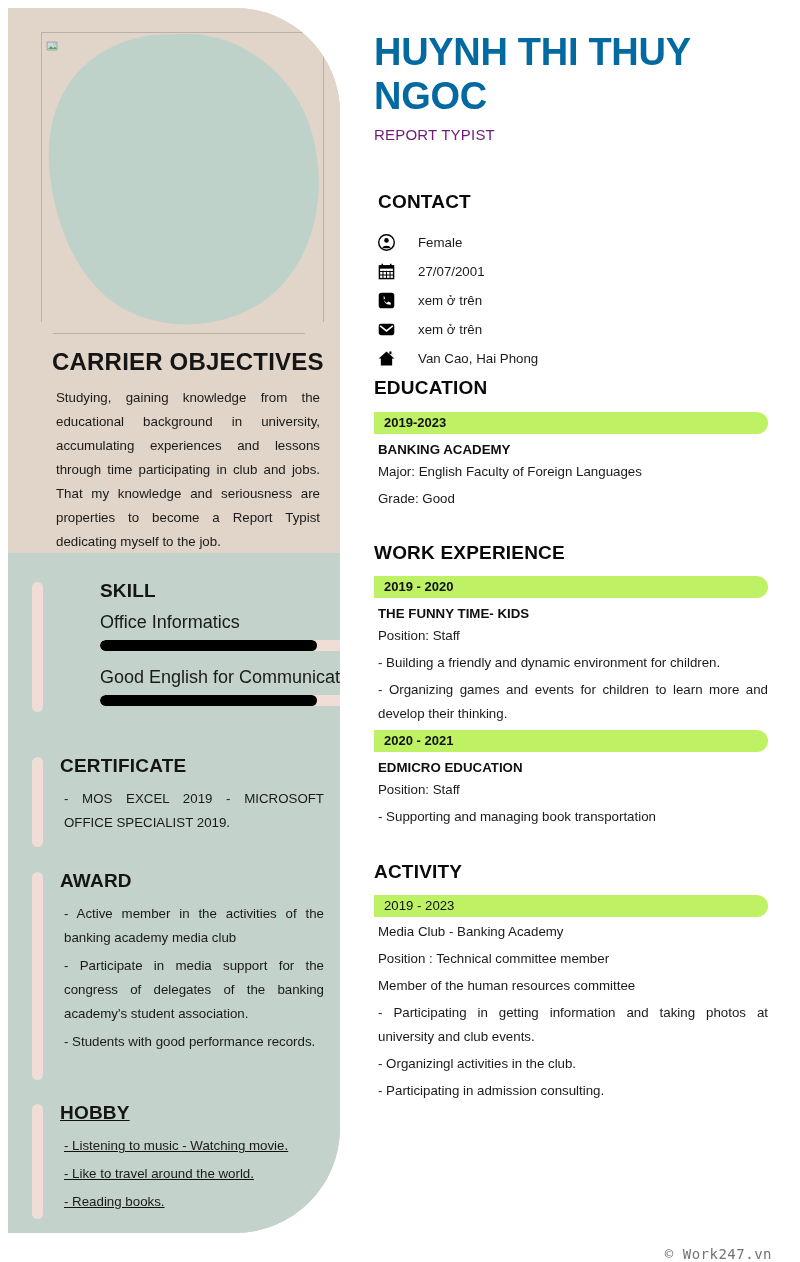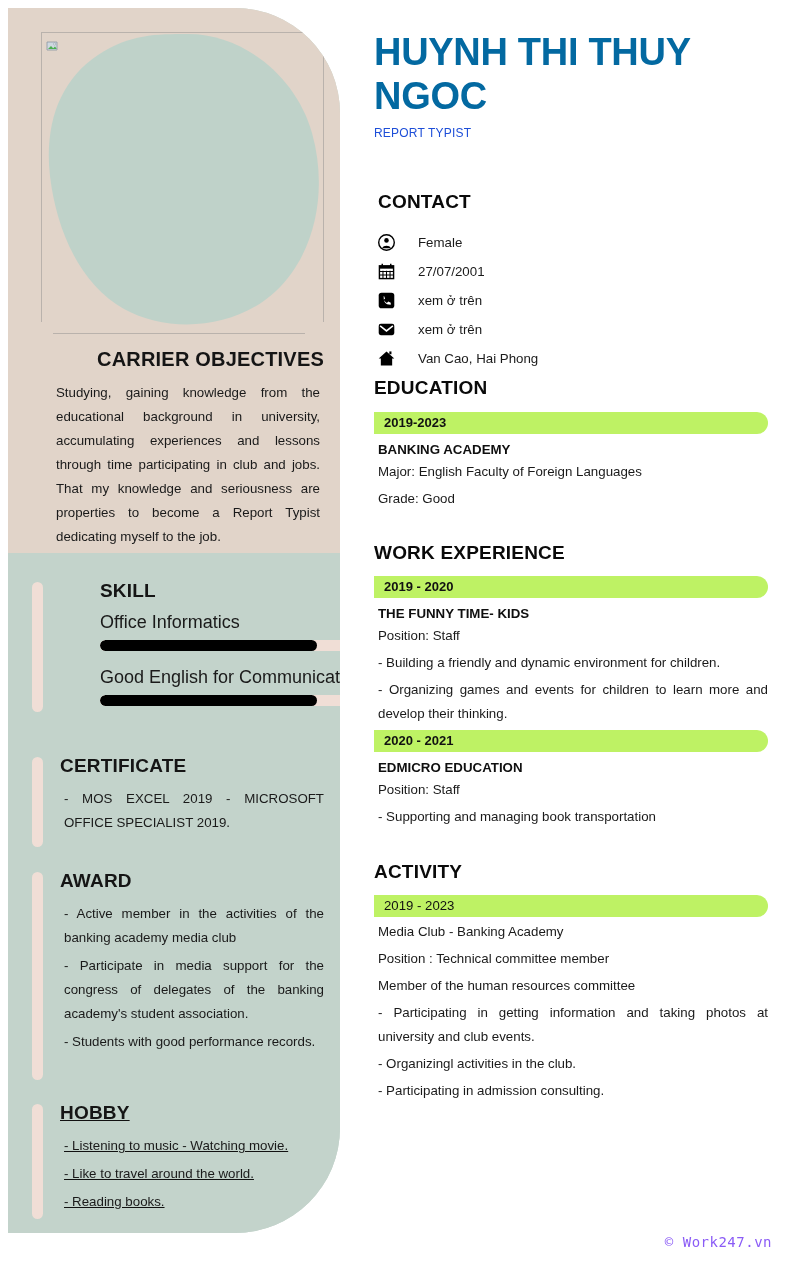--- a/index.html
+++ b/index.html
@@ -104,22 +104,21 @@
     padding-left: 28px;
   }
   .side-heading {
     font-size: 19px;
     font-weight: bold;
     letter-spacing: 0.2px;
     margin: 0 0 10px 0;
     color: #151515;
   }
   .side-heading.objectives {
-    font-size: 20px;
-    text-align: right;
+    font-size: 24px;
   }
   .side-text {
     font-size: 13.3px;
     line-height: 24px;
     text-align: justify;
     margin: 4px;
     color: #1a1a1a;
   }
   .side-text.left-align { text-align: left; }
 
@@ -159,23 +158,23 @@
   }
   .name {
     font-size: 38px;
     font-weight: bold;
     line-height: 44px;
     letter-spacing: -0.3px;
     margin: 30px 0 0 0;
     color: #0369a1;
   }
   .role {
-    font-size: 12px;
+    font-size: 15px;
     margin: 8px 0 0 0;
-    color: #1d4ed8;
+    color: #701a75;
     letter-spacing: 0.2px;
   }
   .main-heading {
     font-size: 19px;
     font-weight: bold;
     margin: 0;
     letter-spacing: 0.2px;
     color: #0a0a0a;
   }
   #contact-heading { position: absolute; top: 191px; left: 4px; }
@@ -241,24 +240,24 @@
     color: #1a1a1a;
   }
   .line.justify {
     text-align: justify;
     margin-right: 0px;
   }
 
   .watermark {
     position: absolute;
     right: 28px;
-    bottom: 12px;
+    bottom: 0;
     font-family: "DejaVu Sans Mono", monospace;
     font-size: 14px;
-    color: #8b5cf6;
+    color: #737373;
     letter-spacing: 0.5px;
   }
 </style>
 </head>
 <body>
 
 <div class="page">
 
   <div class="sidebar">
     <div class="sidebar-top"></div>

